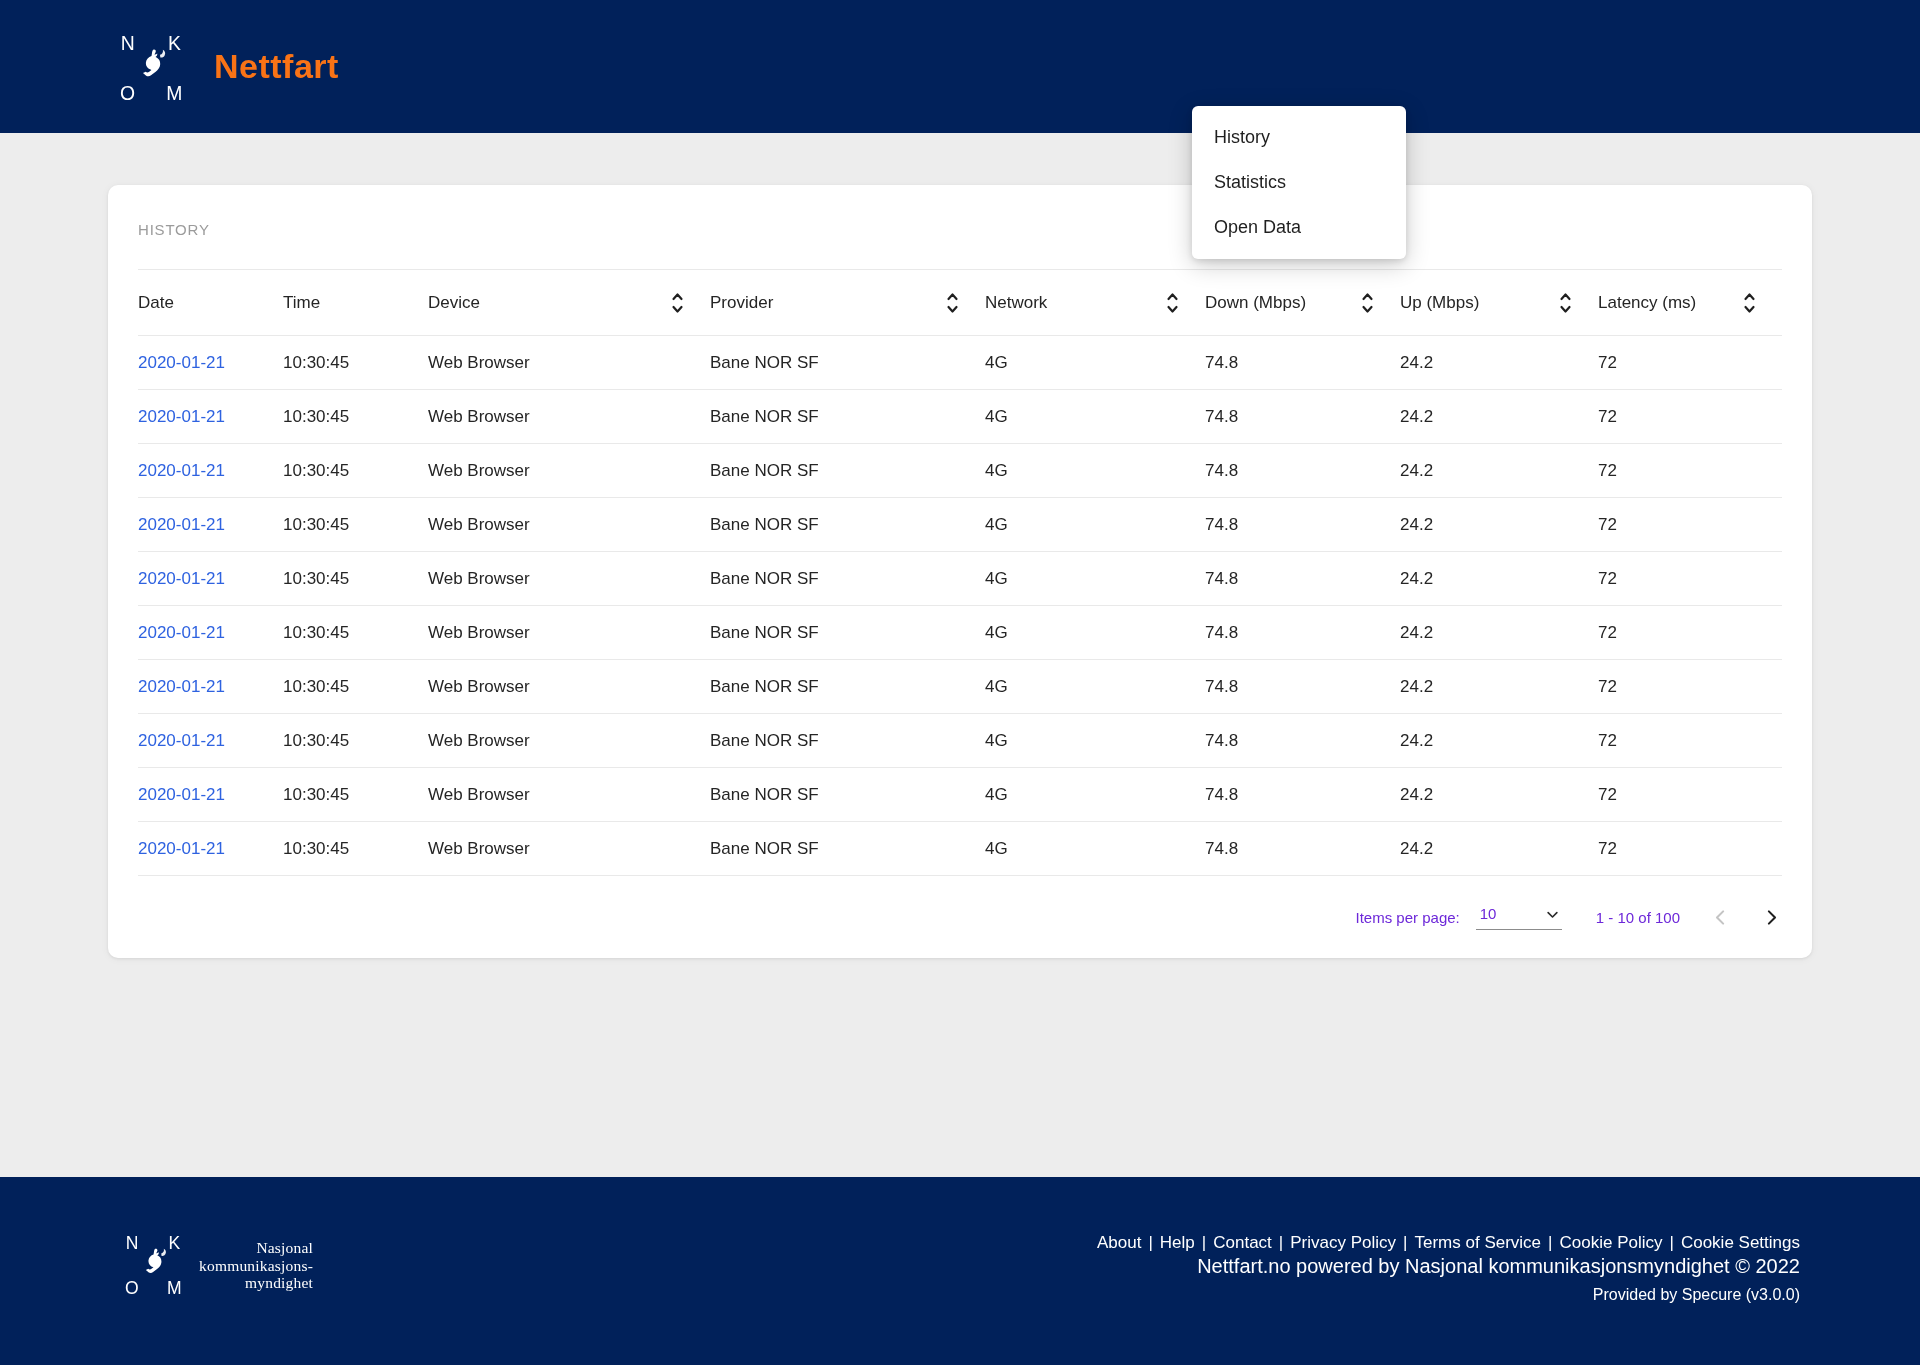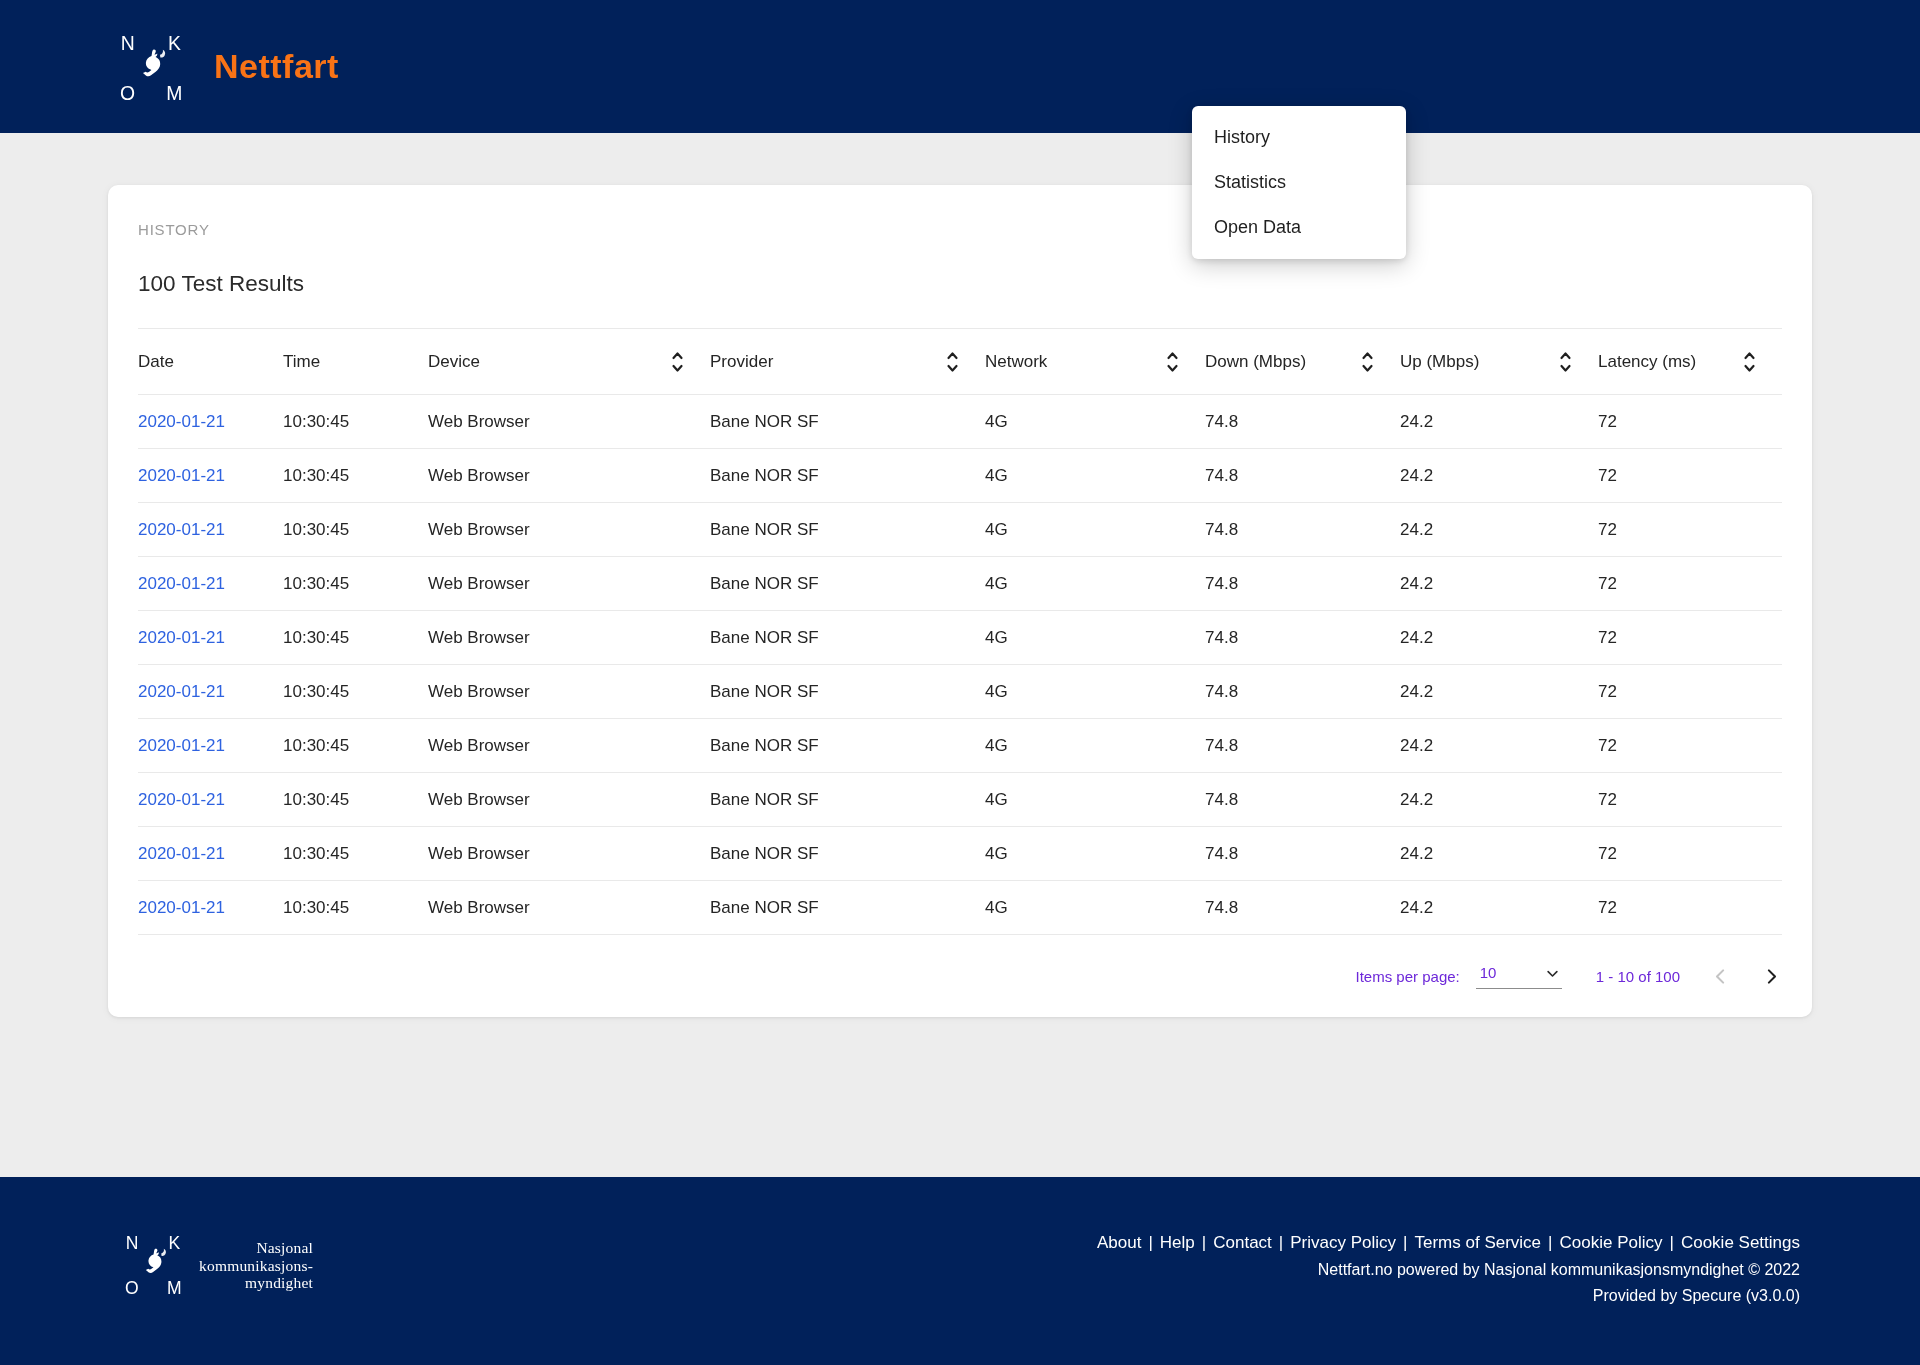--- a/index.html
+++ b/index.html
@@ -84,21 +84,21 @@
   }
   .footer-logo-block { display:flex; align-items:flex-start; }
   .org-name {
     font-family:"Liberation Serif", serif; font-size:15.5px; line-height:17.5px;
     margin-left:16px; margin-top:6px; letter-spacing:.2px;text-align:right;
   }
   .footer-right { margin-left:auto; text-align:right; }
   .footer-links { font-size:17px; line-height:20px;text-align:right; }
   .footer-link { color:#fff; text-decoration:none; cursor:pointer; }
   .flink-sep { color:#fff; padding:0 7px; }
-  .powered { margin-top:8px; font-size:16px; }
+  .powered { margin-top:2px; font-size:20px; }
   .provided { margin-top:8px; font-size:16px; }
 </style>
 </head>
 <body>
 
 <div class="header">
   <div class="brand">
     <svg class="nkom-mark" width="64" height="70" viewBox="0 0 76 82">
       <g fill="#fff" font-family="'Liberation Sans',sans-serif" font-size="23" font-weight="400">
         <text x="1" y="21">N</text>
@@ -115,21 +115,20 @@
 
 <div class="menu">
   <div class="menu-item">History</div>
   <div class="menu-item">Statistics</div>
   <div class="menu-item">Open Data</div>
 </div>
 
 <div class="main">
   <div class="card">
     <div class="section-label">HISTORY</div>
-    <div class="card-title">100 Test Results</div>
 
     <table>
       <colgroup>
         <col style="width:145px">
           <col style="width:145px">
           <col style="width:282px">
           <col style="width:275px">
         <col style="width:220px">
           <col style="width:195px">
           <col style="width:198px">

